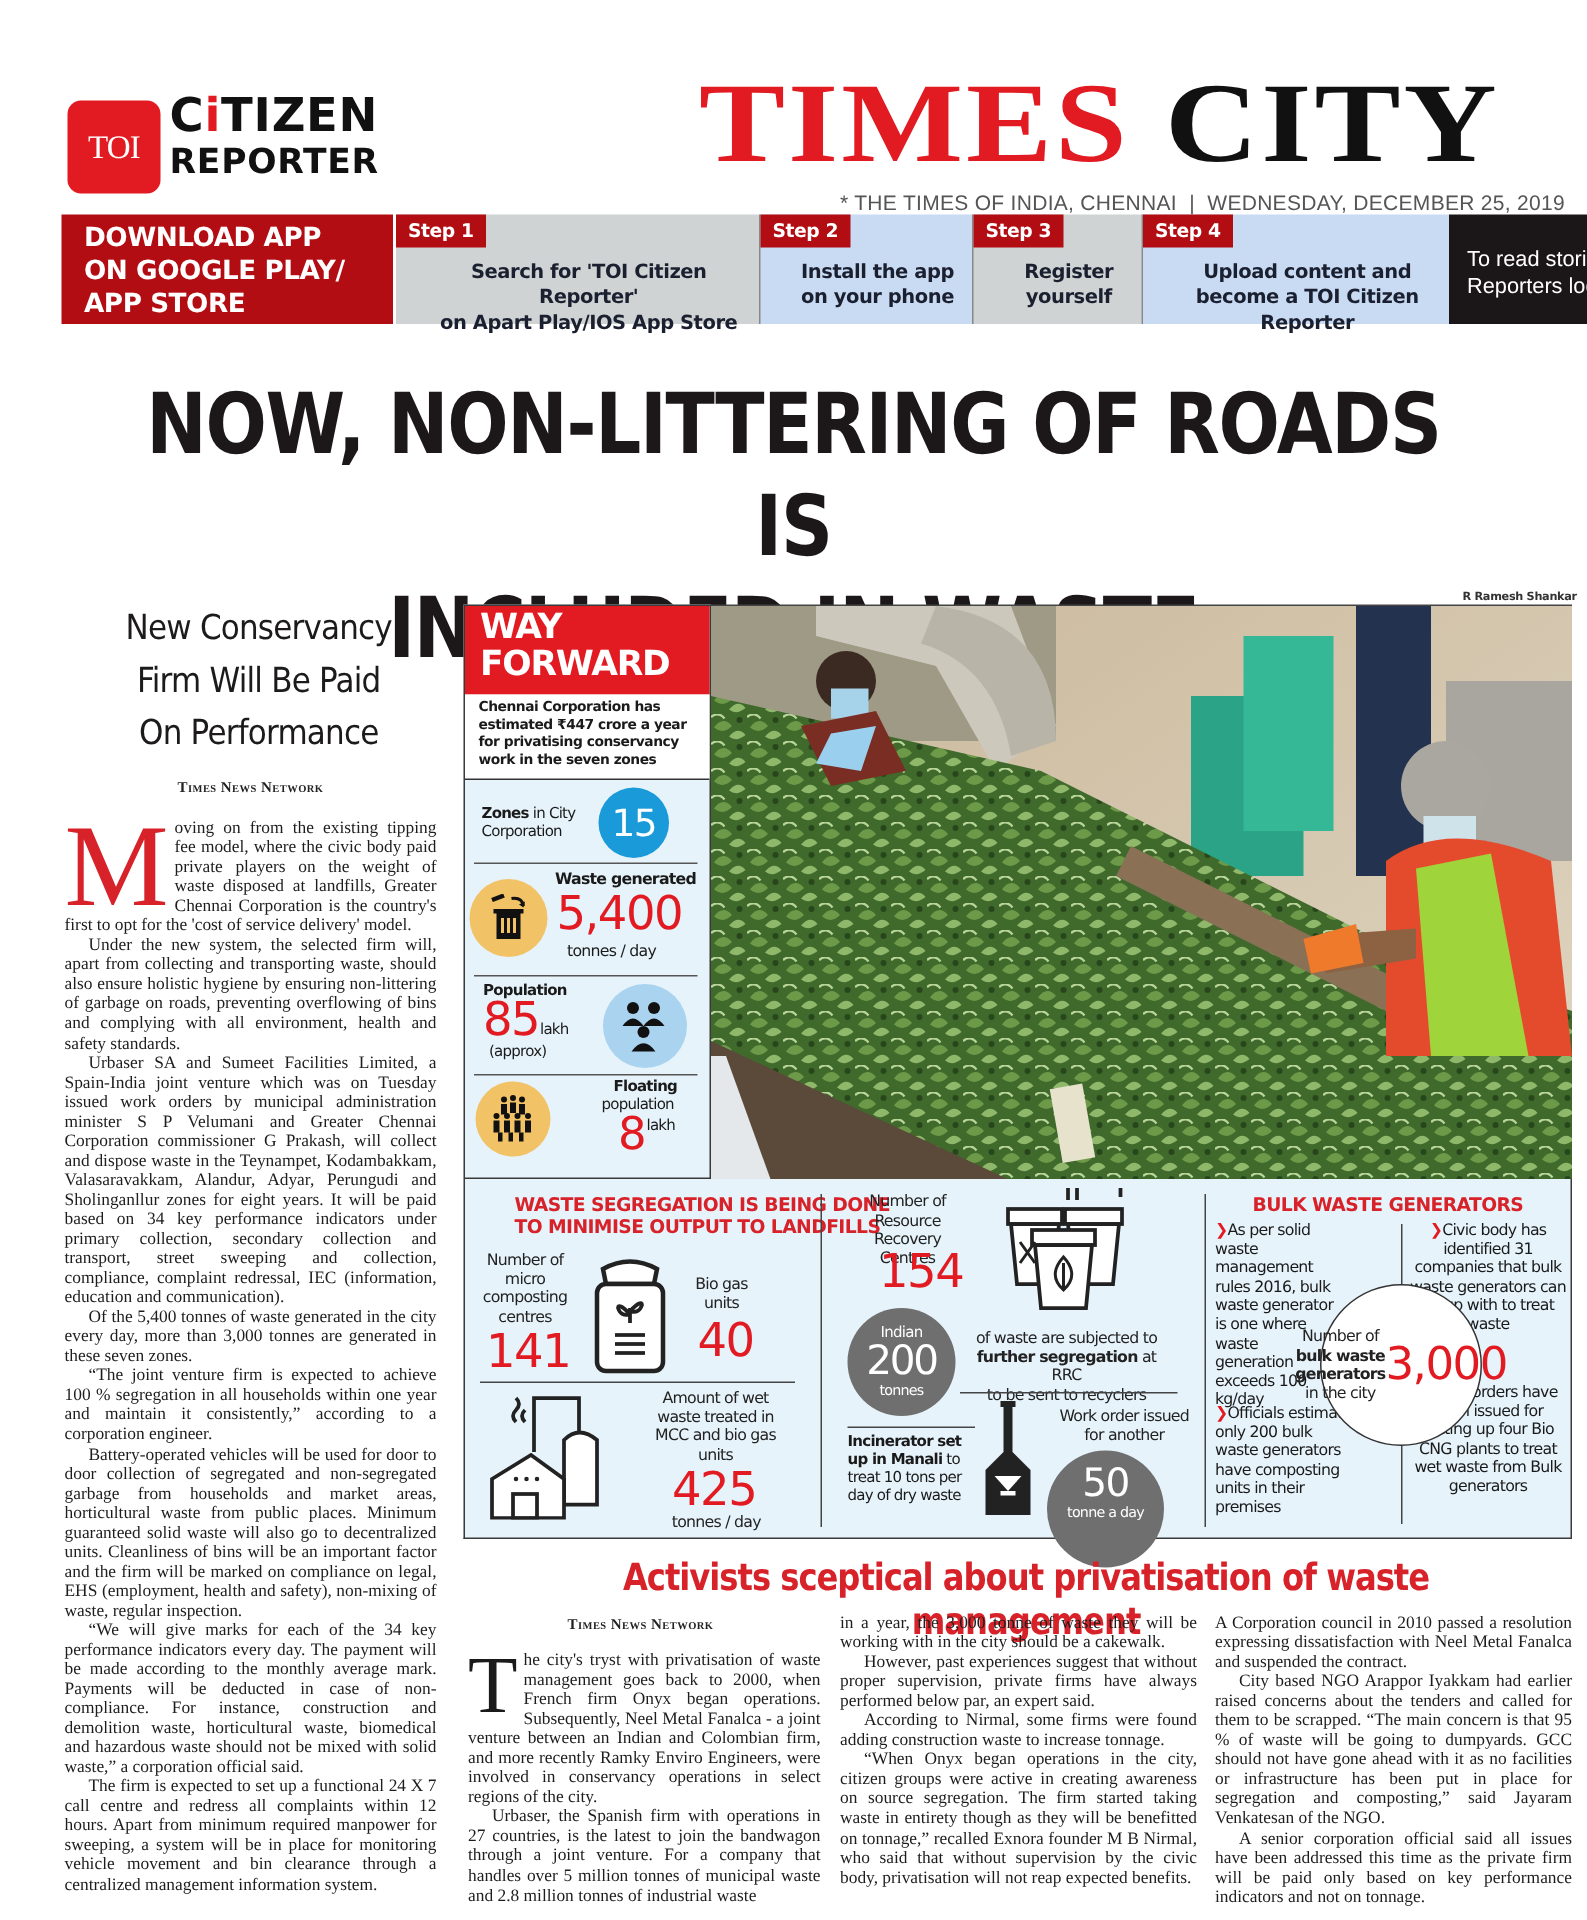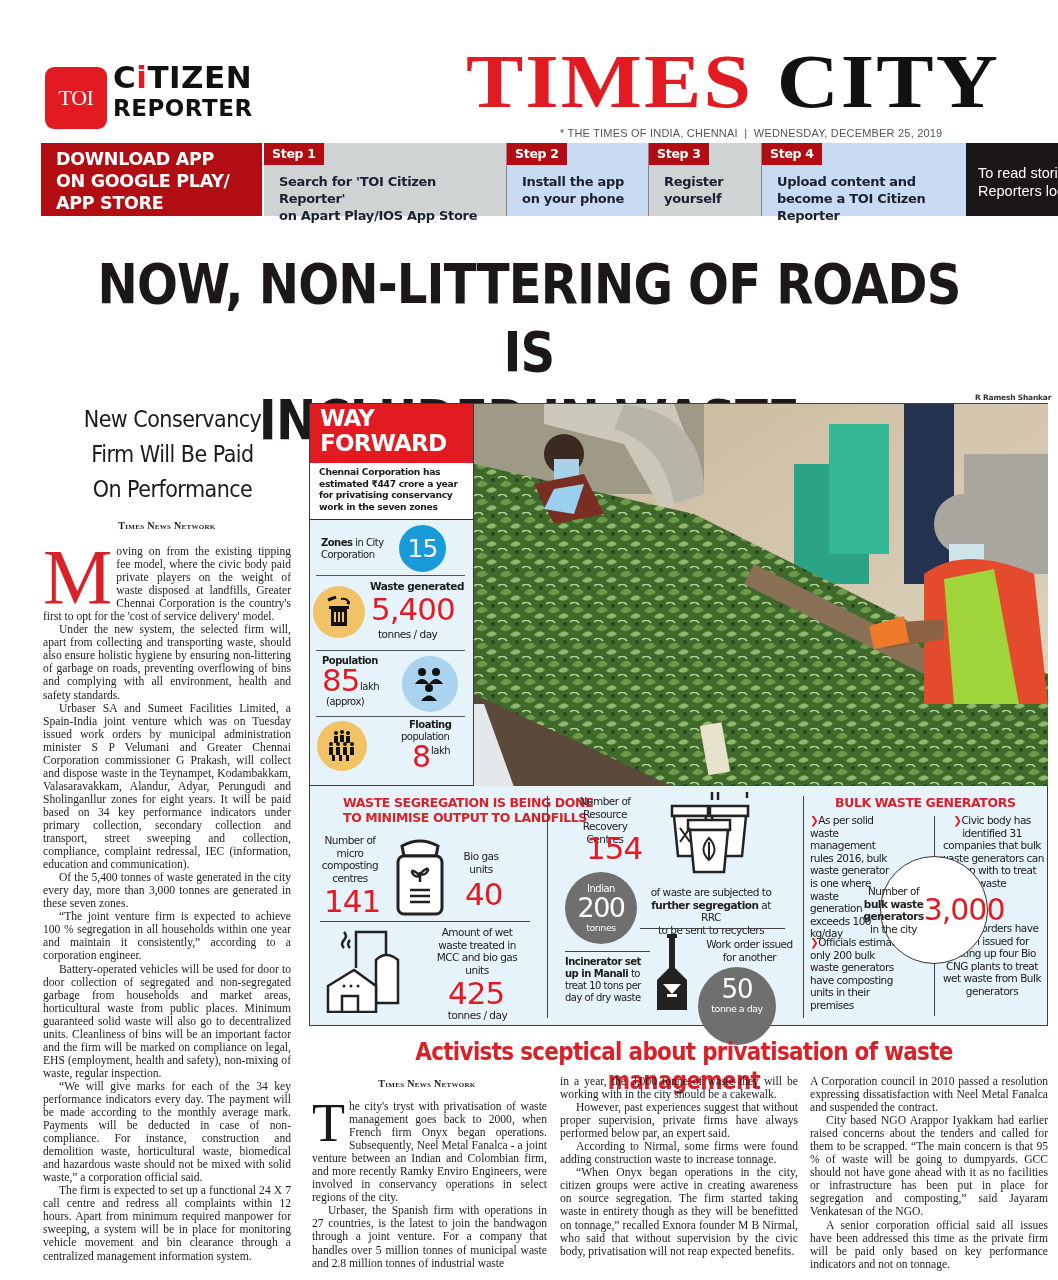--- a/index.html
+++ b/index.html
@@ -8,26 +8,26 @@
 
   
   .toi-logo { left: 45px; top: 67px; width: 62px; height: 62px; background: #e21b22; border-radius: 9px; color: #fff; font-family: "Liberation Serif", serif; font-size: 22px; display: flex; align-items: center; justify-content: center; letter-spacing: -0.5px; }
   .cr-title { left: 113px; top: 62px; font-family: "DejaVu Sans", sans-serif; font-weight: bold; line-height: 1; color: #111; }
   .cr-title .l1 { font-size: 31px; letter-spacing: 0.5px; }
   .cr-title .l2 { font-size: 23px; margin-top: 4px; letter-spacing: 0.5px; }
   .cr-title .mic { color: #e21b22; }
   .times-city { left: 466px; top: 44px; font-family: "Liberation Serif", serif; font-weight: bold; font-size: 86px; line-height: 1; letter-spacing: 2px; transform: scaleY(0.88); transform-origin: top left; white-space: nowrap; }
   .times-city .red { color: #e21b22; }
   .times-city .blk { color: #111; }
-  .dateline { left: 560px; top: 127px; font-family: "Liberation Sans", sans-serif; font-size: 11px; color: #555; letter-spacing: 0.2px; }
+  .dateline { left: 560px; top: 127px; font-family: "Liberation Sans", sans-serif; font-size: 14px; color: #555; letter-spacing: 0.2px; }
 
   
   .stepbar { left: 41px; top: 143px; width: 1017px; height: 73px; display: flex; }
   .dl-box { width: 221px; background: #b30d14; color: #fff; font-family: "DejaVu Sans", sans-serif; font-weight: bold; font-size: 17.5px; line-height: 22px; padding: 5px 0 0 15px; letter-spacing: -0.3px; }
-  .step { position: relative; padding: 30px 0 0 15px; font-family: "DejaVu Sans", sans-serif; font-weight: bold; font-size: 13px; line-height: 17px; color: #1a2030; letter-spacing: -0.3px; }
+  .step { position: relative; padding: 30px 0 0 15px; font-family: "DejaVu Sans", sans-serif; font-weight: bold; font-size: 13px; line-height: 17px; color: #1a2030; letter-spacing: -0.3px; text-align: center; }
   .step .tag { position: absolute; left: 0; top: 0; background: #b30d14; color: #fff; font-size: 12.5px; padding: 2px 8px 3px 8px; }
   .s1 { width: 242px; background: #d0d3d3; margin-left: 2px; }
   .s2 { width: 142px; background: #c9daf3; border-left: 1px solid #888; }
   .s3 { width: 113px; background: #d0d3d3; border-left: 1px solid #888; }
   .s4 { width: 205px; background: #c9daf3; border-left: 1px solid #888; }
   .s5 { flex: 1; background: #1b1617; color: #fff; font-family: "Liberation Sans", sans-serif; font-size: 14.5px; line-height: 18px; padding: 21px 0 0 12px; white-space: nowrap; overflow: hidden; }
 
   
   .headline { left: 0; top: 250px; width: 1058px; text-align: center; font-family: "DejaVu Sans", sans-serif; font-weight: bold; font-size: 56px; line-height: 68px; color: #1c1718; letter-spacing: -1px; transform: scaleX(0.86); transform-origin: center top; }
 

